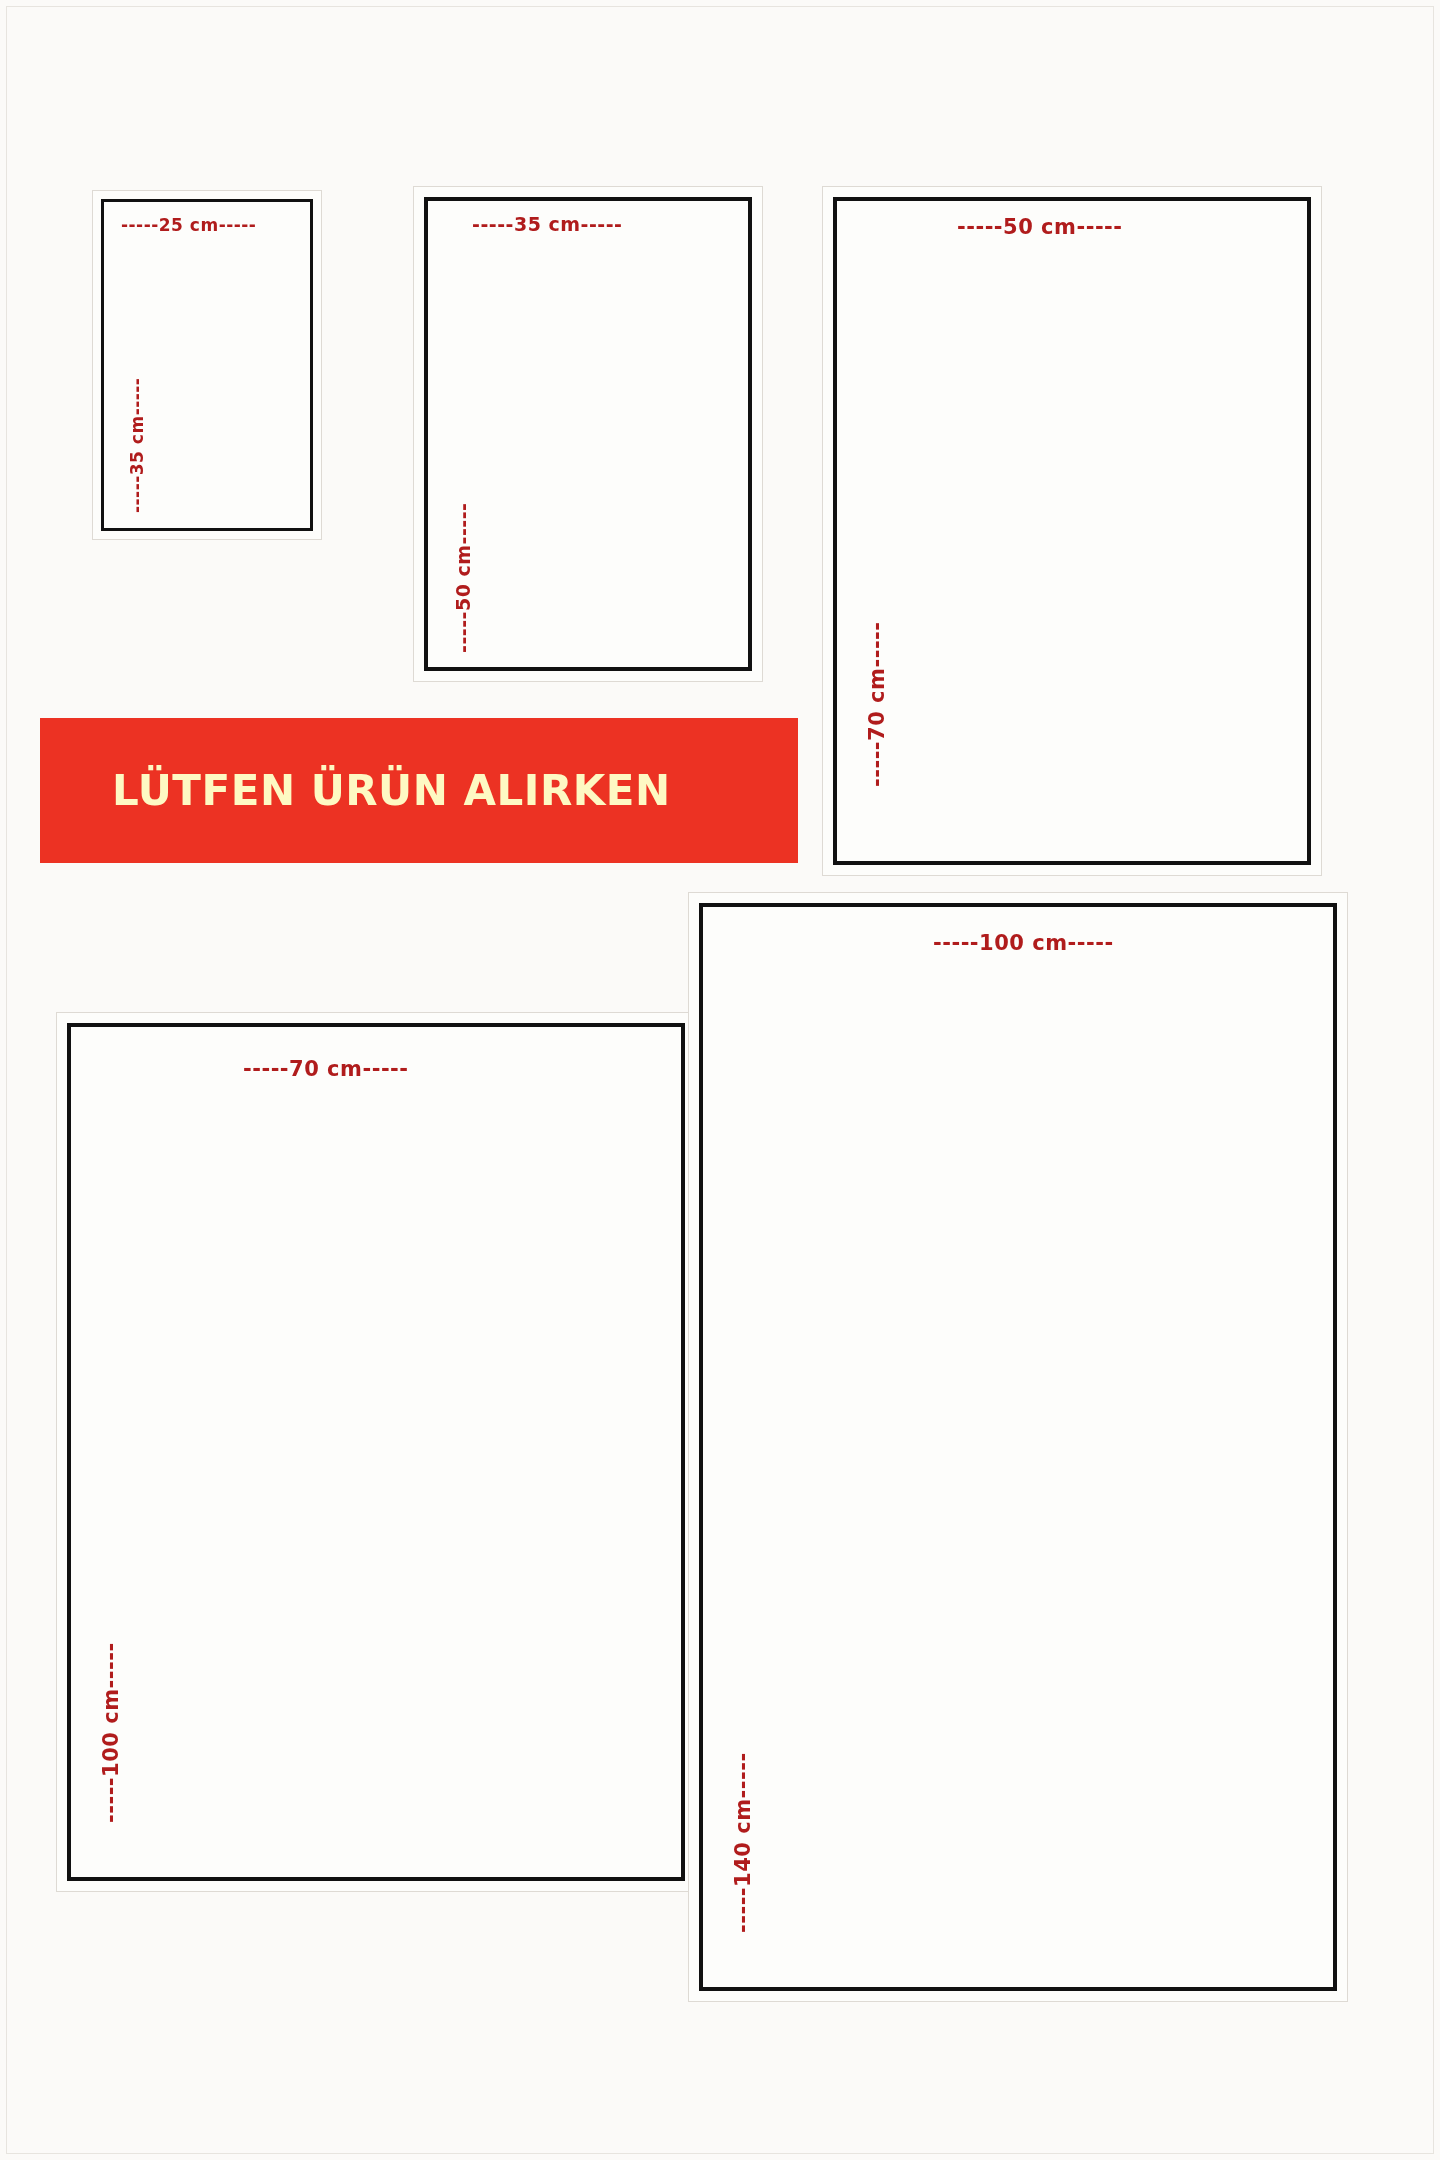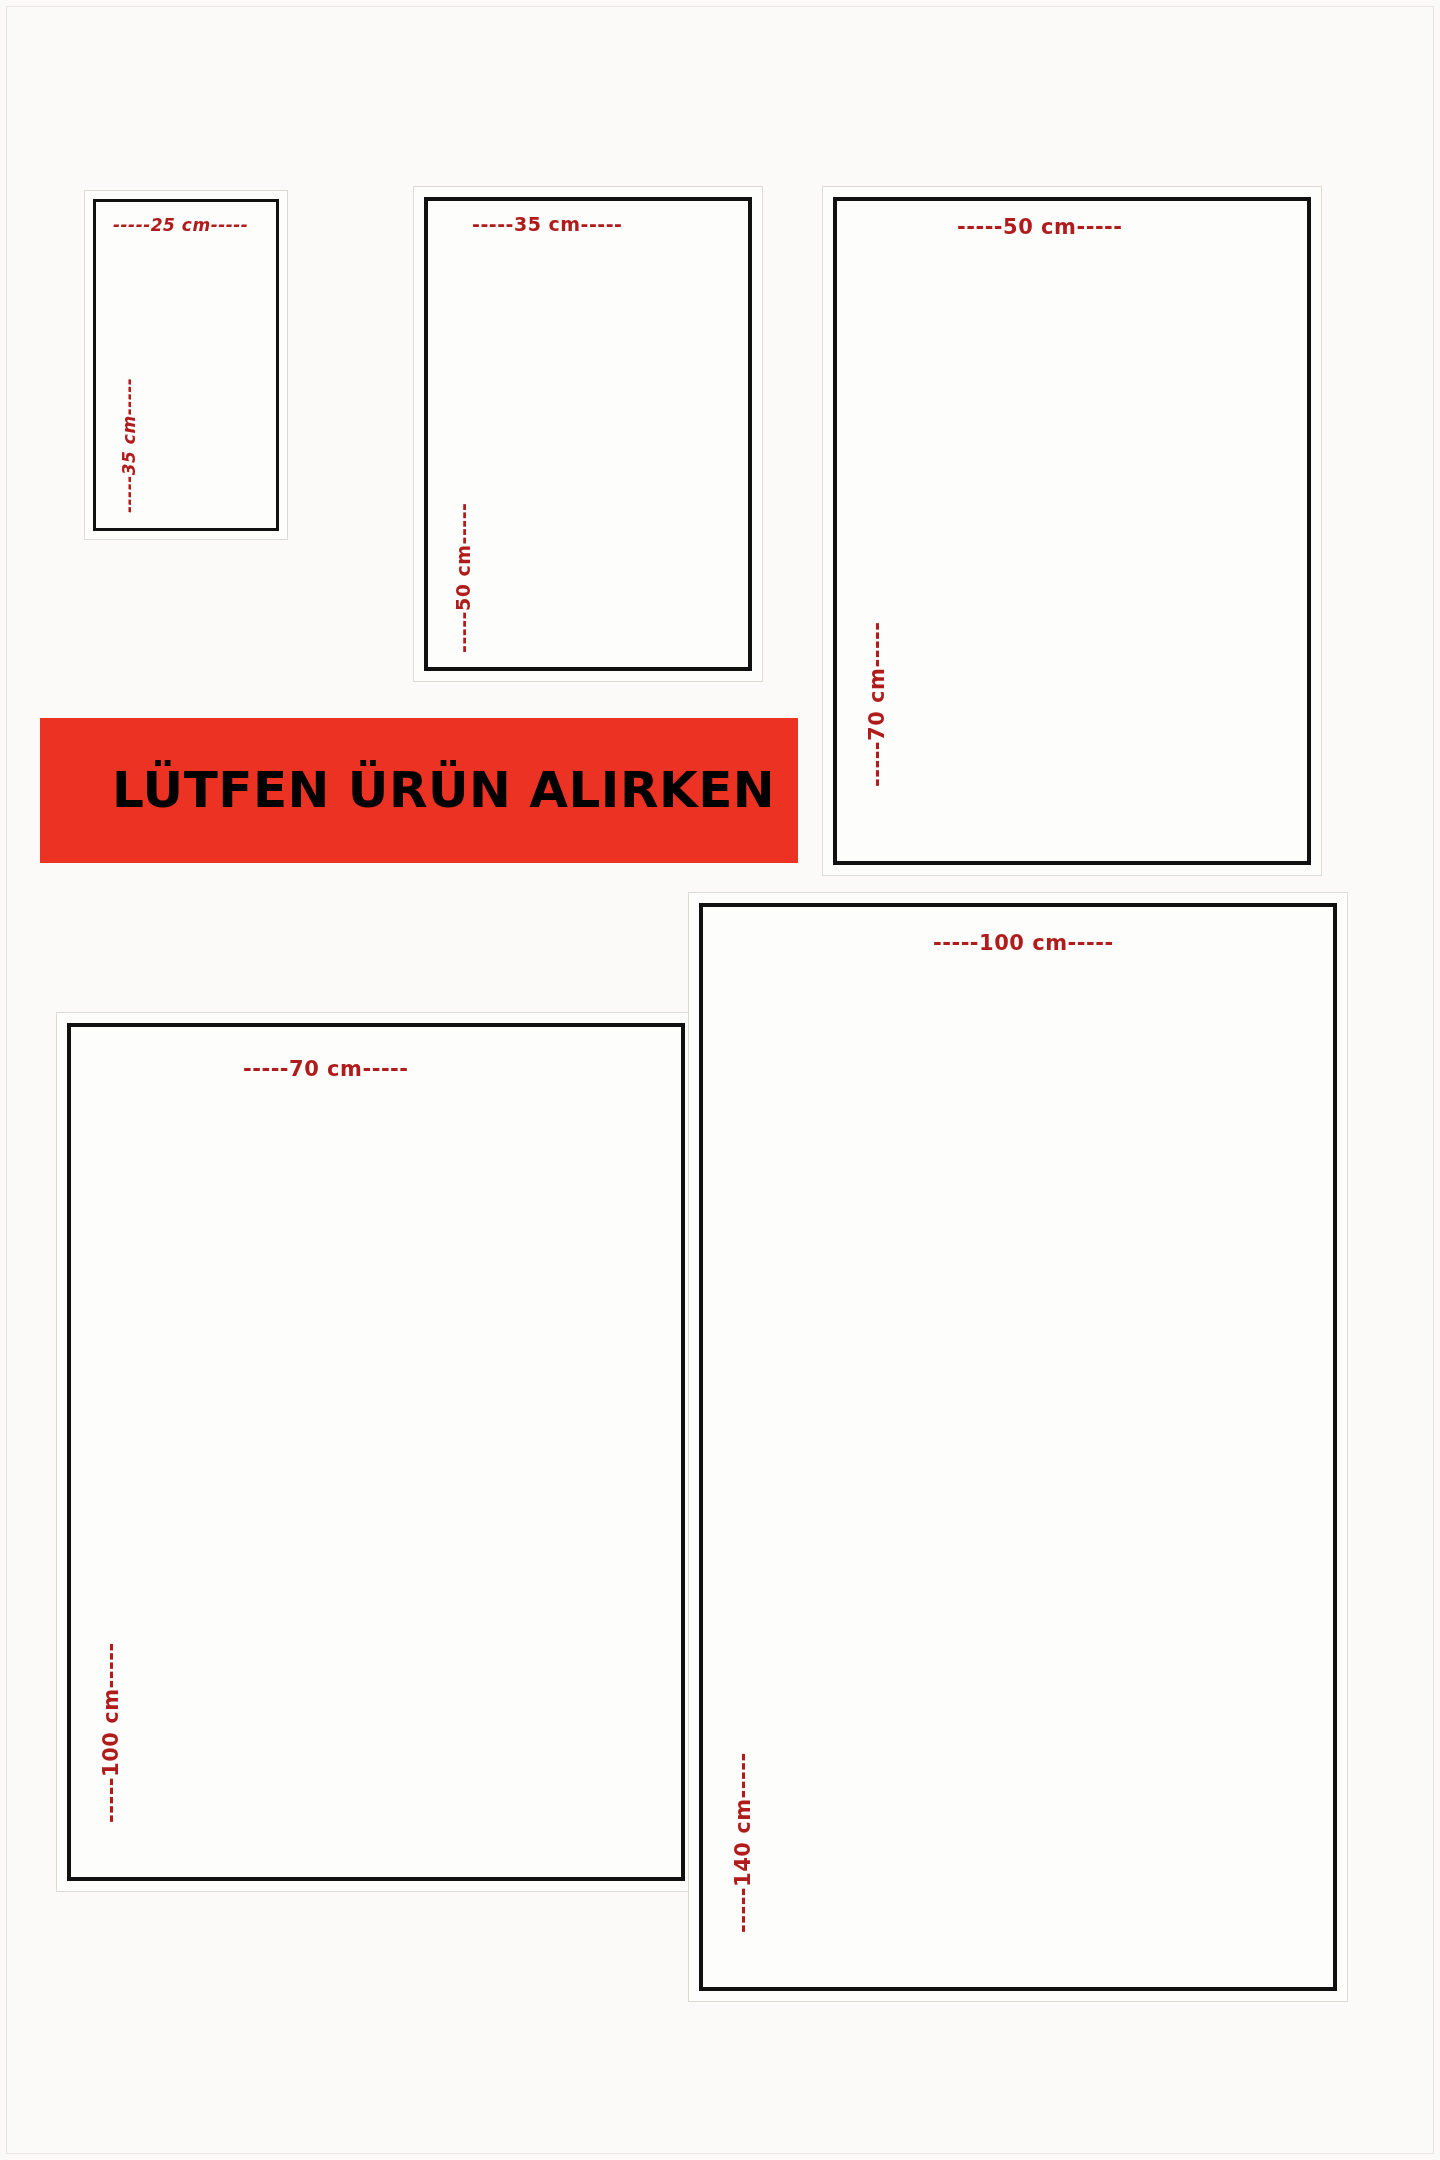--- a/index.html
+++ b/index.html
@@ -77,36 +77,36 @@
     width: 758px;
     height: 145px;
     background: #ec3223;
     display: flex;
     flex-direction: column;
     justify-content: center;
     padding-left: 72px;
     box-sizing: border-box;
   }
   #warning-banner .line {
-    color: #000000;
+    color: #fef9c3;
     font-weight: bold;
-    font-size: 50px;
+    font-size: 42px;
     letter-spacing: 0.5px;
     line-height: 1.22;
     font-family: "DejaVu Sans", sans-serif;
   }
 </style>
 </head>
 <body>
 
 <div id="stage">
 
   <div id="page-border"></div>
 
-  <div class="frame small" style="left:84px; top:190px; width:204px; height:350px;font-style:italic;">
+  <div class="frame small" style="left:92px; top:190px; width:230px; height:350px;">
     <div class="inner"></div>
     <div class="dim sm" style="left:28px; top:24px;">-----25 cm-----</div>
     <div class="dim sm vert" style="left:34px; top:322px;">-----35 cm-----</div>
   </div>
 
   <div class="frame" style="left:413px; top:186px; width:350px; height:496px;">
     <div class="inner"></div>
     <div class="dim" style="left:58px; top:26px;">-----35 cm-----</div>
     <div class="dim vert" style="left:38px; top:466px;">-----50 cm-----</div>
   </div>

